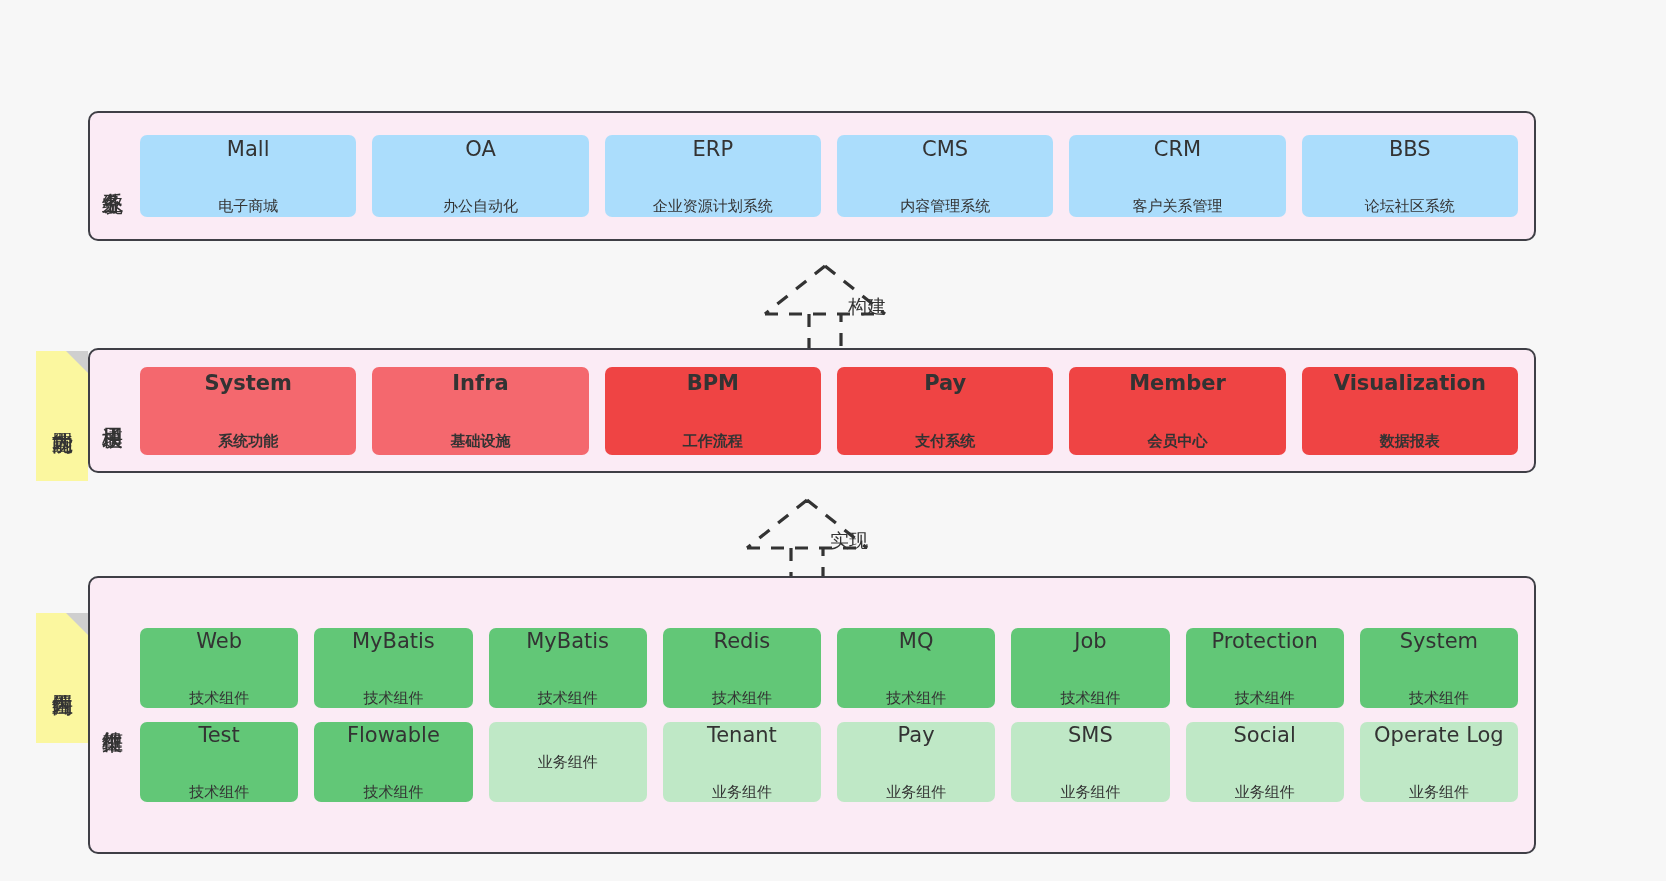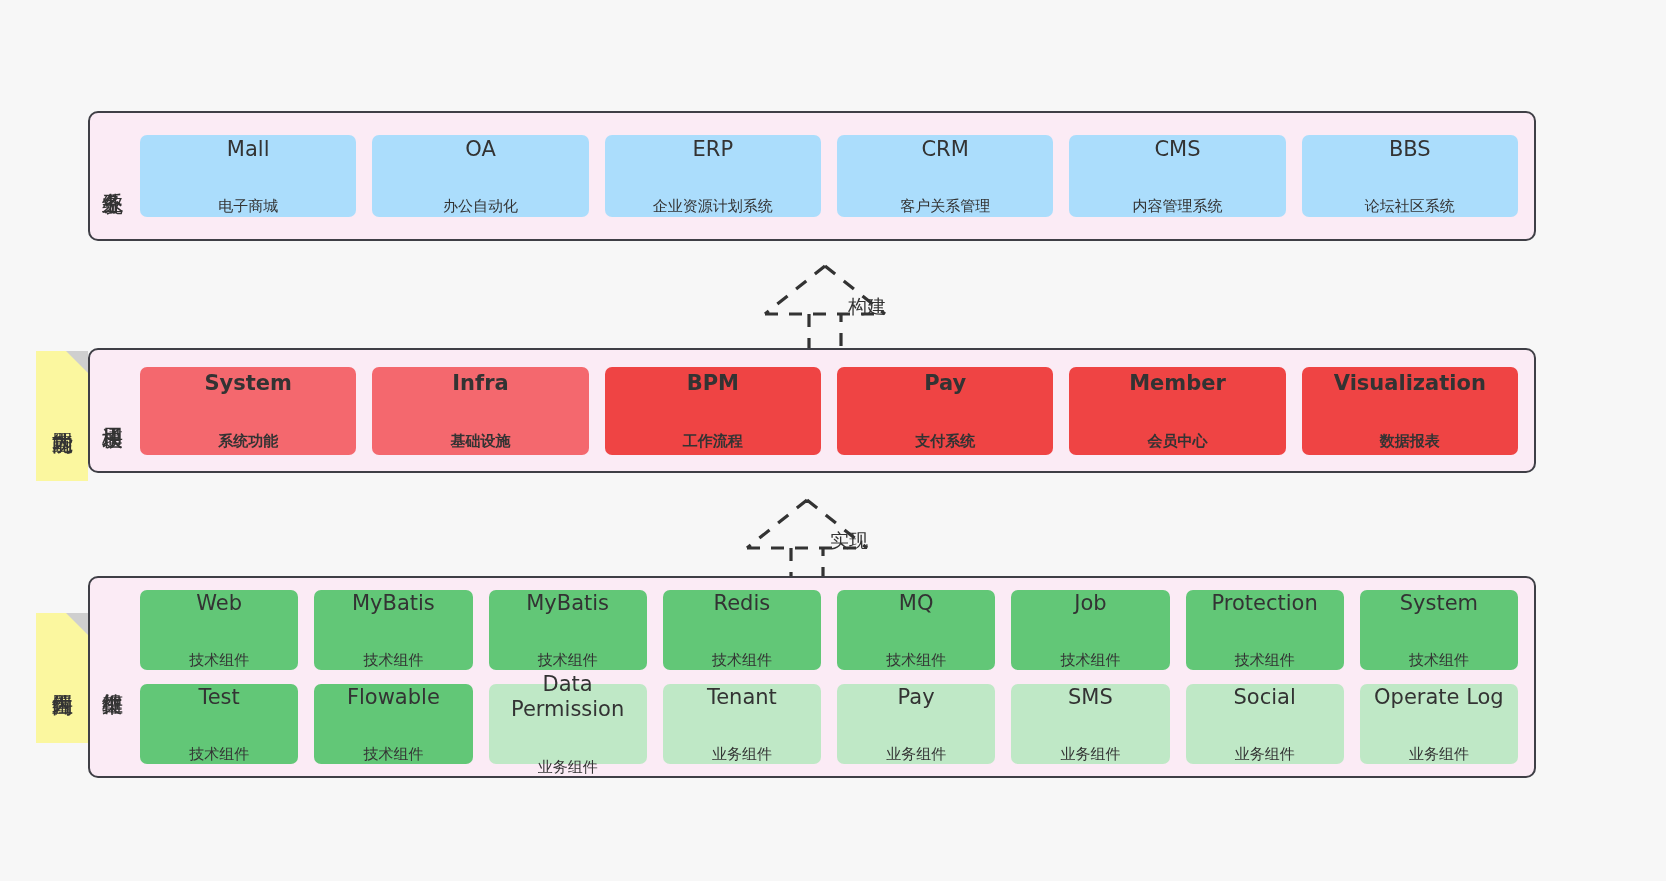--- a/index.html
+++ b/index.html
@@ -156,26 +156,26 @@
         </div>
         <div class="card blue">
           <span class="en">OA</span>
           <span class="cn">办公自动化</span>
         </div>
         <div class="card blue">
           <span class="en">ERP</span>
           <span class="cn">企业资源计划系统</span>
         </div>
         <div class="card blue">
+          <span class="en">CMS</span>
+          <span class="cn">内容管理系统</span>
+        </div>
+        <div class="card blue">
           <span class="en">CRM</span>
           <span class="cn">客户关系管理</span>
-        </div>
-        <div class="card blue">
-          <span class="en">CMS</span>
-          <span class="cn">内容管理系统</span>
         </div>
         <div class="card blue">
           <span class="en">BBS</span>
           <span class="cn">论坛社区系统</span>
         </div>
       </div>
     </div>
   </div>
 
   <div class="arrow" style="left:735px; top:258px;">
@@ -231,21 +231,21 @@
       <path d="M74 56 L74 92 L106 92 L106 56" fill="none" stroke="#333333" stroke-width="3.2" stroke-dasharray="13,11"></path>
     </svg>
     <span class="alabel">实现</span>
   </div>
 
   <div class="note" style="left:36px; top:613px; width:52px; height:130px;">
     <span class="fold"></span>
     <span>内置组件</span>
   </div>
 
-  <div class="layer" id="layer-framework" style="left:88px; top:576px; width:1448px; height:202px;">
+  <div class="layer" id="layer-framework" style="left:88px; top:576px; width:1448px; height:278px;">
     <div class="layer-title">框架组件</div>
     <div class="layer-body">
 
       <div class="row cards-frame">
         <div class="card green">
           <span class="en">Web</span>
           <span class="cn">技术组件</span>
         </div>
         <div class="card green">
           <span class="en">MyBatis</span>
@@ -280,21 +280,20 @@
       <div class="row cards-frame">
         <div class="card green">
           <span class="en">Test</span>
           <span class="cn">技术组件</span>
         </div>
         <div class="card green">
           <span class="en">Flowable</span>
           <span class="cn">技术组件</span>
         </div>
         <div class="card lgreen three">
-          <span class="en">Data Permission</span>
           <span class="cn">业务组件</span>
         </div>
         <div class="card lgreen">
           <span class="en">Tenant</span>
           <span class="cn">业务组件</span>
         </div>
         <div class="card lgreen">
           <span class="en">Pay</span>
           <span class="cn">业务组件</span>
         </div>

